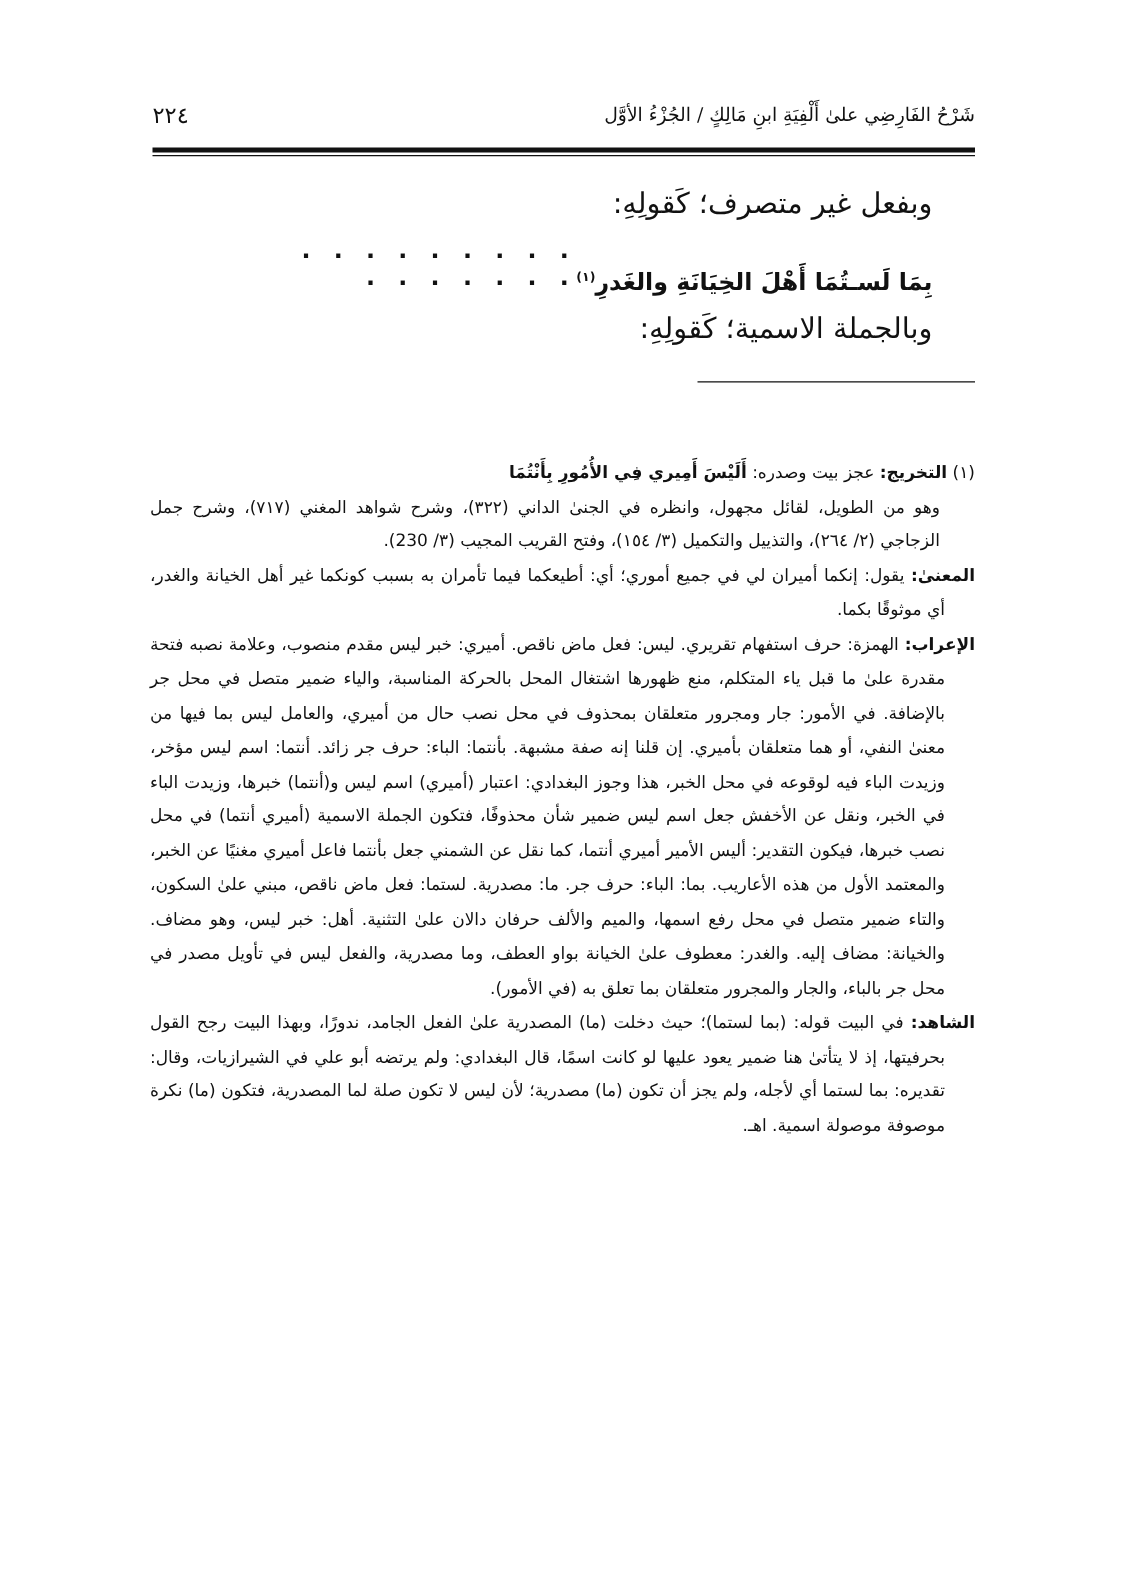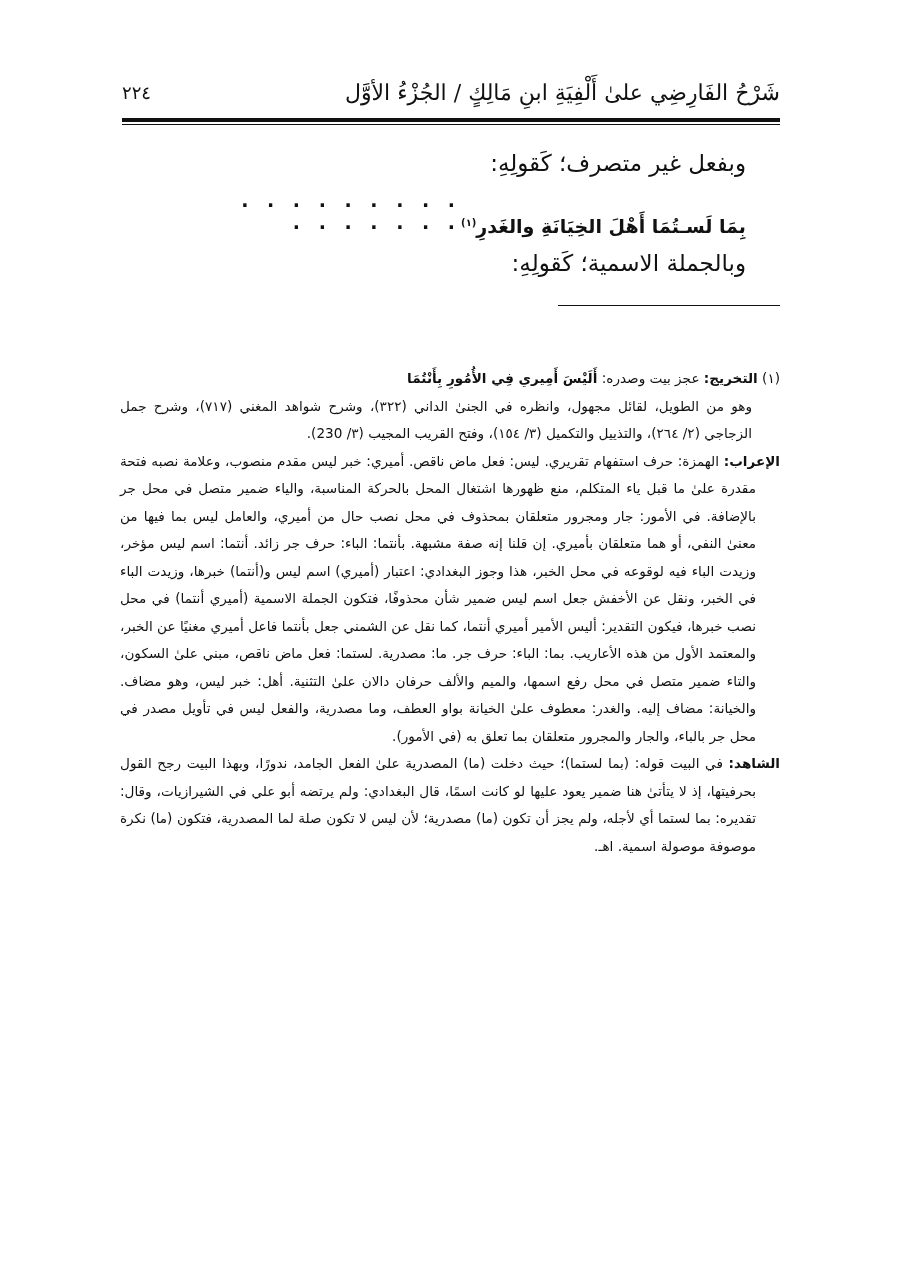--- a/index.html
+++ b/index.html
@@ -6,21 +6,21 @@
     body {
       width: 900px; height: 1271px; position: relative; overflow: hidden;
       font-family: "DejaVu Serif", "Liberation Serif", serif;
       color: #111111;
     }
     .page { position: absolute; left: 0; top: 0; width: 900px; height: 1271px; }
     .header {
       position: absolute; left: 122px; top: 74px; width: 658px; height: 36px;
       display: flex; justify-content: space-between; align-items: center;
     }
-    .header-title { font-size: 22px; font-weight: normal; font-family: "DejaVu Serif", serif; }
+    .header-title { font-size: 15px; font-weight: normal; font-family: "DejaVu Serif", serif; }
     .page-number { font-size: 18px; font-family: "DejaVu Serif", serif; }
     .rule-thick { position: absolute; left: 122px; top: 118px; width: 658px; height: 4px; background: #111; }
     .rule-thin { position: absolute; left: 122px; top: 124px; width: 658px; height: 1px; background: #111; }
 
     .main-line {
       position: absolute; right: 154px; font-size: 23px; font-weight: normal;
       font-family: "DejaVu Sans", sans-serif; white-space: nowrap;
     }
     .verse {
       position: absolute; right: 154px; top: 196px; width: 560px; height: 30px;
@@ -70,20 +70,24 @@
 
   <div class="footnotes">
     <p class="fn-para fn-first">
       <span class="num">(١)</span>
       <span class="lbl">التخريج:</span>
       <span>عجز بيت وصدره:</span>
       <span class="bold">أَلَيْسَ أَمِيري فِي الأُمُورِ بِأَنْتُمَا</span>
     </p>
     <p class="fn-body">وهو من الطويل، لقائل مجهول، وانظره في الجنىٰ الداني (٣٢٢)، وشرح شواهد المغني (٧١٧)، وشرح جمل الزجاجي (٢/ ٢٦٤)، والتذييل والتكميل (٣/ ١٥٤)، وفتح القريب المجيب (٣/ 230).</p>
     <p class="fn-para">
+      <span class="lbl">المعنىٰ:</span>
+      <span>يقول: إنكما أميران لي في جميع أموري؛ أي: أطيعكما فيما تأمران به بسبب كونكما غير أهل الخيانة والغدر، أي موثوقًا بكما.</span>
+    </p>
+    <p class="fn-para">
       <span class="lbl">الإعراب:</span>
       <span>الهمزة: حرف استفهام تقريري. ليس: فعل ماض ناقص. أميري: خبر ليس مقدم منصوب، وعلامة نصبه فتحة مقدرة علىٰ ما قبل ياء المتكلم، منع ظهورها اشتغال المحل بالحركة المناسبة، والياء ضمير متصل في محل جر بالإضافة. في الأمور: جار ومجرور متعلقان بمحذوف في محل نصب حال من أميري، والعامل ليس بما فيها من معنىٰ النفي، أو هما متعلقان بأميري. إن قلنا إنه صفة مشبهة. بأنتما: الباء: حرف جر زائد. أنتما: اسم ليس مؤخر، وزيدت الباء فيه لوقوعه في محل الخبر، هذا وجوز البغدادي: اعتبار (أميري) اسم ليس و(أنتما) خبرها، وزيدت الباء في الخبر، ونقل عن الأخفش جعل اسم ليس ضمير شأن محذوفًا، فتكون الجملة الاسمية (أميري أنتما) في محل نصب خبرها، فيكون التقدير: أليس الأمير أميري أنتما، كما نقل عن الشمني جعل بأنتما فاعل أميري مغنيًا عن الخبر، والمعتمد الأول من هذه الأعاريب. بما: الباء: حرف جر. ما: مصدرية. لستما: فعل ماض ناقص، مبني علىٰ السكون، والتاء ضمير متصل في محل رفع اسمها، والميم والألف حرفان دالان علىٰ التثنية. أهل: خبر ليس، وهو مضاف. والخيانة: مضاف إليه. والغدر: معطوف علىٰ الخيانة بواو العطف، وما مصدرية، والفعل ليس في تأويل مصدر في محل جر بالباء، والجار والمجرور متعلقان بما تعلق به (في الأمور).</span>
     </p>
     <p class="fn-para">
       <span class="lbl">الشاهد:</span>
       <span>في البيت قوله: (بما لستما)؛ حيث دخلت (ما) المصدرية علىٰ الفعل الجامد، ندورًا، وبهذا البيت رجح القول بحرفيتها، إذ لا يتأتىٰ هنا ضمير يعود عليها لو كانت اسمًا، قال البغدادي: ولم يرتضه أبو علي في الشيرازيات، وقال: تقديره: بما لستما أي لأجله، ولم يجز أن تكون (ما) مصدرية؛ لأن ليس لا تكون صلة لما المصدرية، فتكون (ما) نكرة موصوفة موصولة اسمية. اهـ.</span>
     </p>
   </div>
 </div>
 

